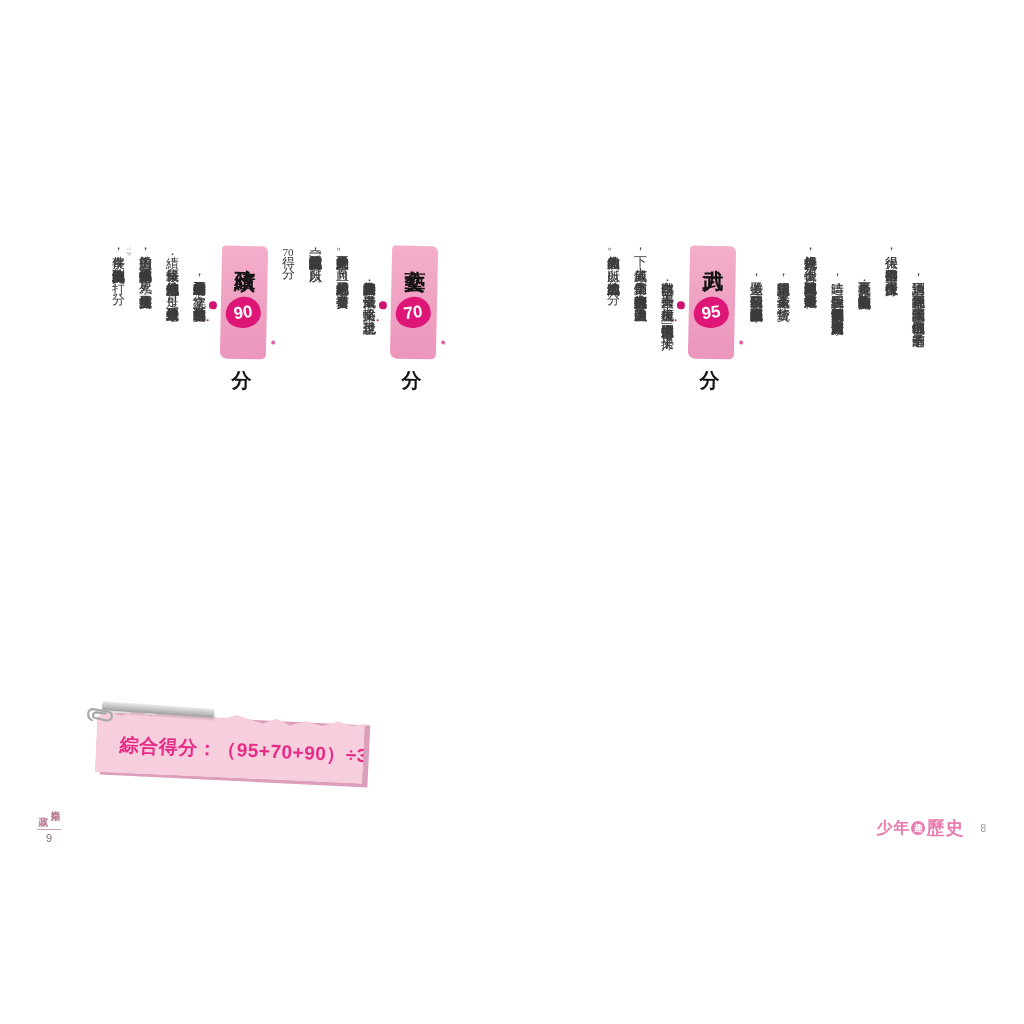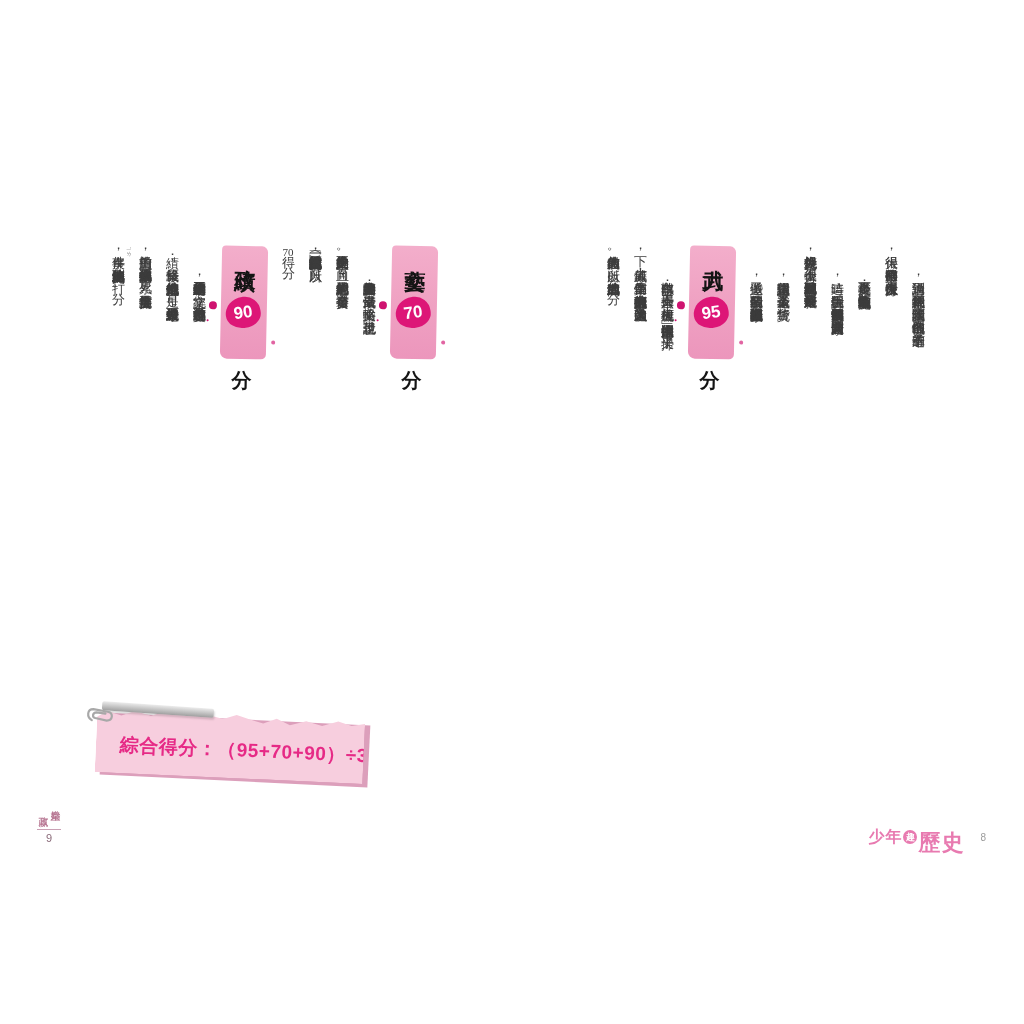--- a/index.html
+++ b/index.html
@@ -120,21 +120,21 @@
   .footer-right{
     position:absolute;right:38px;top:816px;
     display:flex;align-items:center;color:var(--series-pink);
     font-weight:bold;white-space:nowrap;
   }
   .fr-pre{font-size:16px;letter-spacing:1px;}
   .fr-badge{
     width:14px;height:14px;border-radius:50%;background:var(--series-pink);
     color:#fff;font-size:9px;line-height:14px;text-align:center;margin:0 1px;
   }
-  .fr-suf{font-size:22px;letter-spacing:1px;text-shadow:0 0 1px #fff inset;margin-top:12px;}
+  .fr-suf{font-size:18px;letter-spacing:1px;text-shadow:0 0 1px #fff inset;}
   .fr-num{
     margin-left:16px;color:#9b9b9b;font-size:10px;font-weight:normal;
     font-family:"Liberation Sans","DejaVu Sans",sans-serif;
   }
 </style>
 </head>
 <body>
 
 <div class="spread">
 

